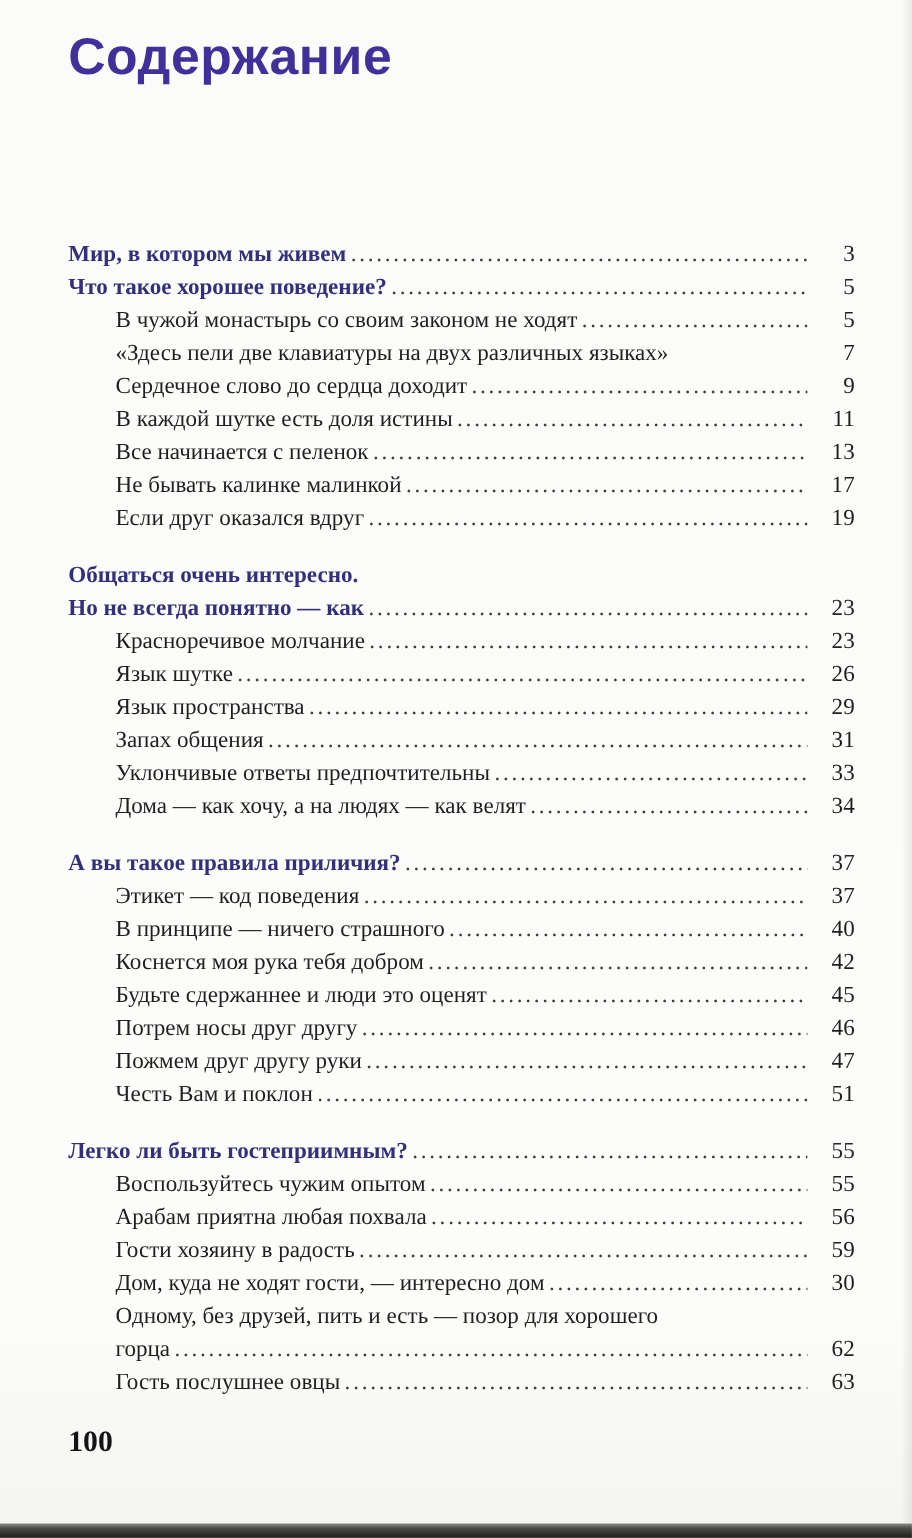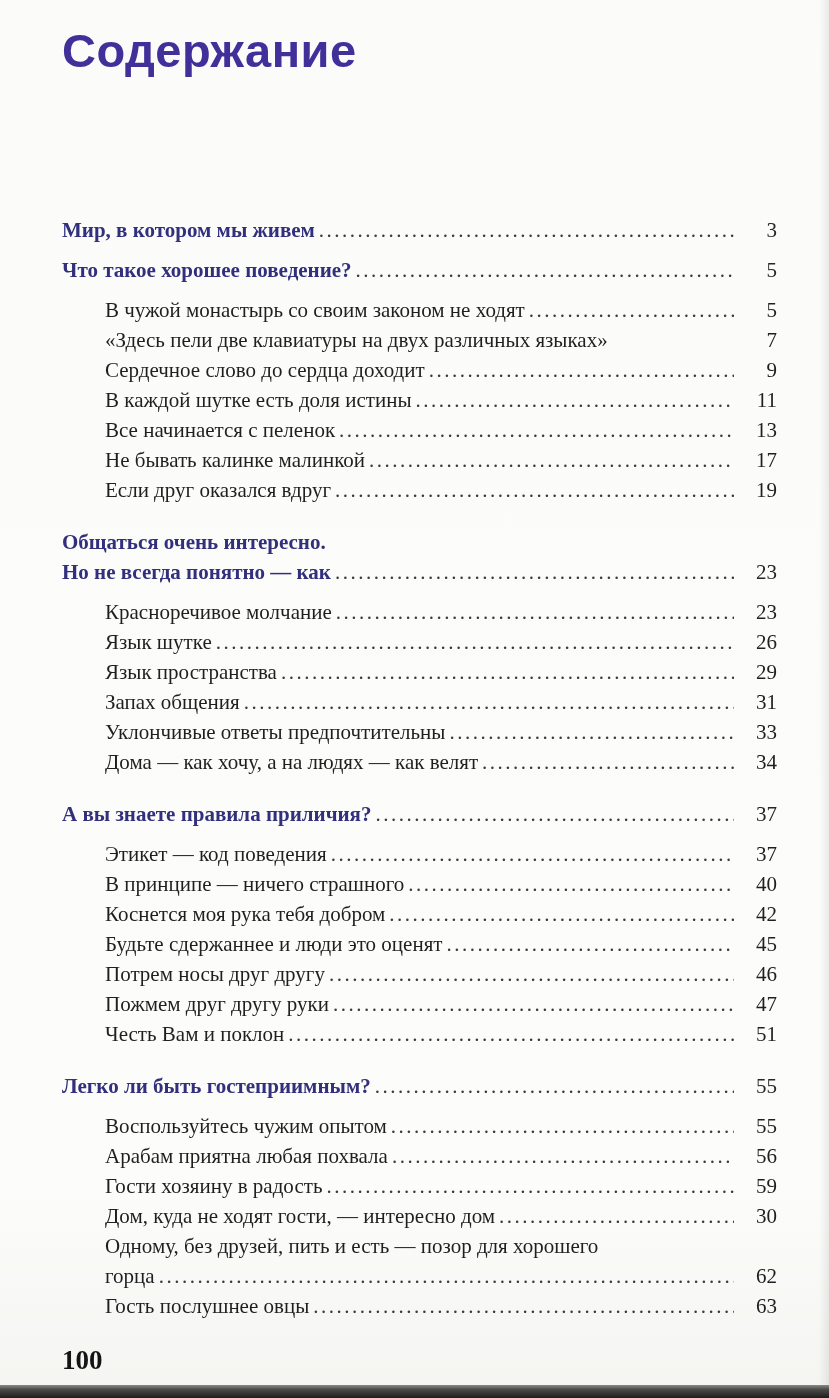--- a/index.html
+++ b/index.html
@@ -21,21 +21,21 @@
     font-family: "Liberation Sans", sans-serif;
     font-weight: bold;
     font-size: 47px;
     line-height: 1.05;
     letter-spacing: 0.5px;
     color: #41309a;
     margin: 0 0 140px 0;
   }
   .toc { font-size: 21px; }
   .entry { line-height: 30px; }
-  .entry.gap-md { margin-top: 10px; }
+  .entry.gap-md { }
   .entry.gap-lg { margin-top: 22px; }
   .entry.section {
     font-weight: bold;
     color: #32307c;
   }
   .entry.item { padding-left: 43px; color: #1f1f1f; }
   .row-line { display: flex; align-items: center; }
   .pre-line { white-space: nowrap; }
   .entry-text { white-space: nowrap; }
   .dots {
@@ -195,21 +195,21 @@
       </div>
       <div class="entry item">
         <div class="row-line">
           <span class="entry-text">Дома — как хочу, а на людях — как велят</span>
           <span class="dots"></span>
           <span class="page-num">34</span>
         </div>
       </div>
       <div class="entry section gap-lg">
         <div class="row-line">
-          <span class="entry-text">А вы знаете правила приличия?</span>
+          <span class="entry-text">А вы такое правила приличия?</span>
           <span class="dots"></span>
           <span class="page-num">37</span>
         </div>
       </div>
       <div class="entry item gap-md">
         <div class="row-line">
           <span class="entry-text">Этикет — код поведения</span>
           <span class="dots"></span>
           <span class="page-num">37</span>
         </div>

